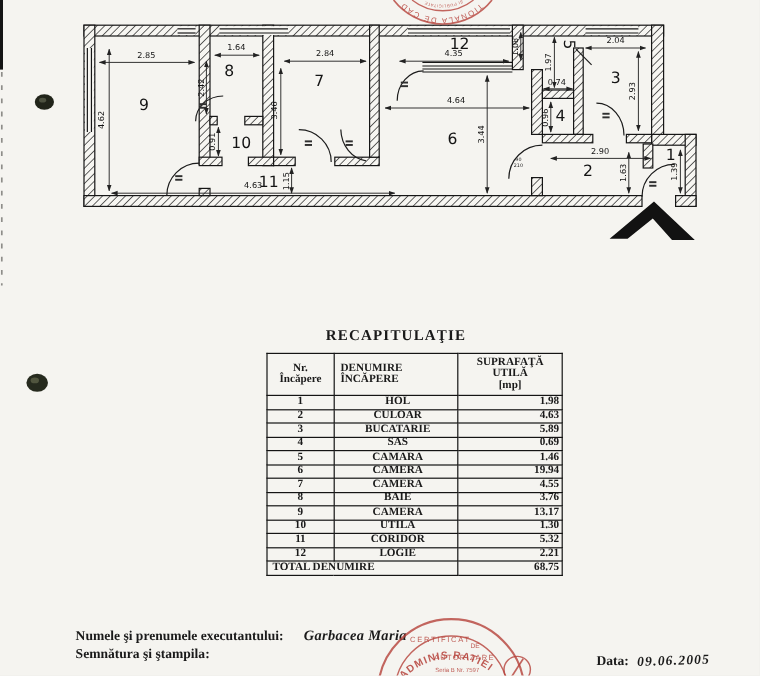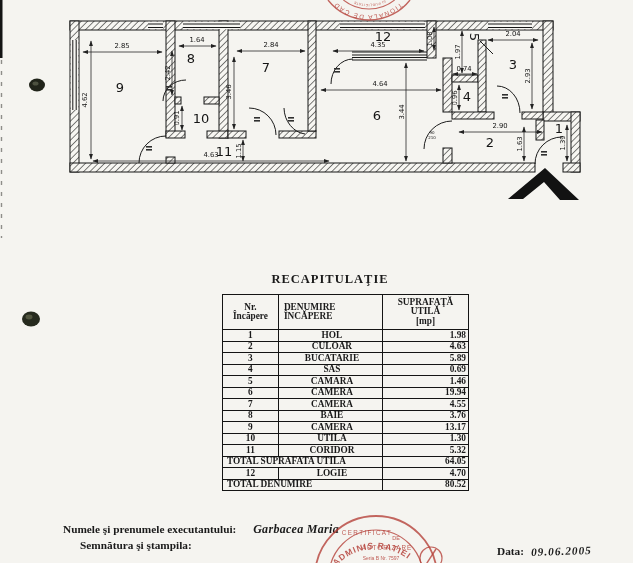--- a/index.html
+++ b/index.html
@@ -314,39 +314,35 @@
             <td class="c1">10</td>
             <td class="c2">UTILA</td>
             <td class="c3">1.30</td>
           </tr>
         <tr>
             <td class="c1">11</td>
             <td class="c2">CORIDOR</td>
             <td class="c3">5.32</td>
           </tr>
         <tr>
-          <td class="tot" colspan="2">TOTAL SUPRAFATA UTILA</td>
-          <td class="c3">64.05</td>
-        </tr>
-        <tr>
           <td class="c1">12</td>
           <td class="c2">LOGIE</td>
-          <td class="c3">4.70</td>
+          <td class="c3">2.21</td>
         </tr>
         <tr>
           <td class="tot" colspan="2">TOTAL DENUMIRE</td>
-          <td class="c3">80.52</td>
+          <td class="c3">68.75</td>
         </tr>
       </tbody>
     </table>
   </div>
 
   <div class="ftxt" style="left:63px;top:522px;">
     <span>Numele şi prenumele executantului:</span>
     <span id="executant" style="margin-left:14px;">Garbacea Maria</span>
   </div>
-  <div class="ftxt" style="left:80px;top:539px;">Semnătura şi ştampila:</div>
+  <div class="ftxt" style="left:63px;top:539px;">Semnătura şi ştampila:</div>
   <div class="ftxt" style="left:497px;top:545px;">
     <span>Data:</span>
     <span id="date-value" style="margin-left:4px;">09.06.2005</span>
   </div>
 
 </div>
 
 </body></html>

